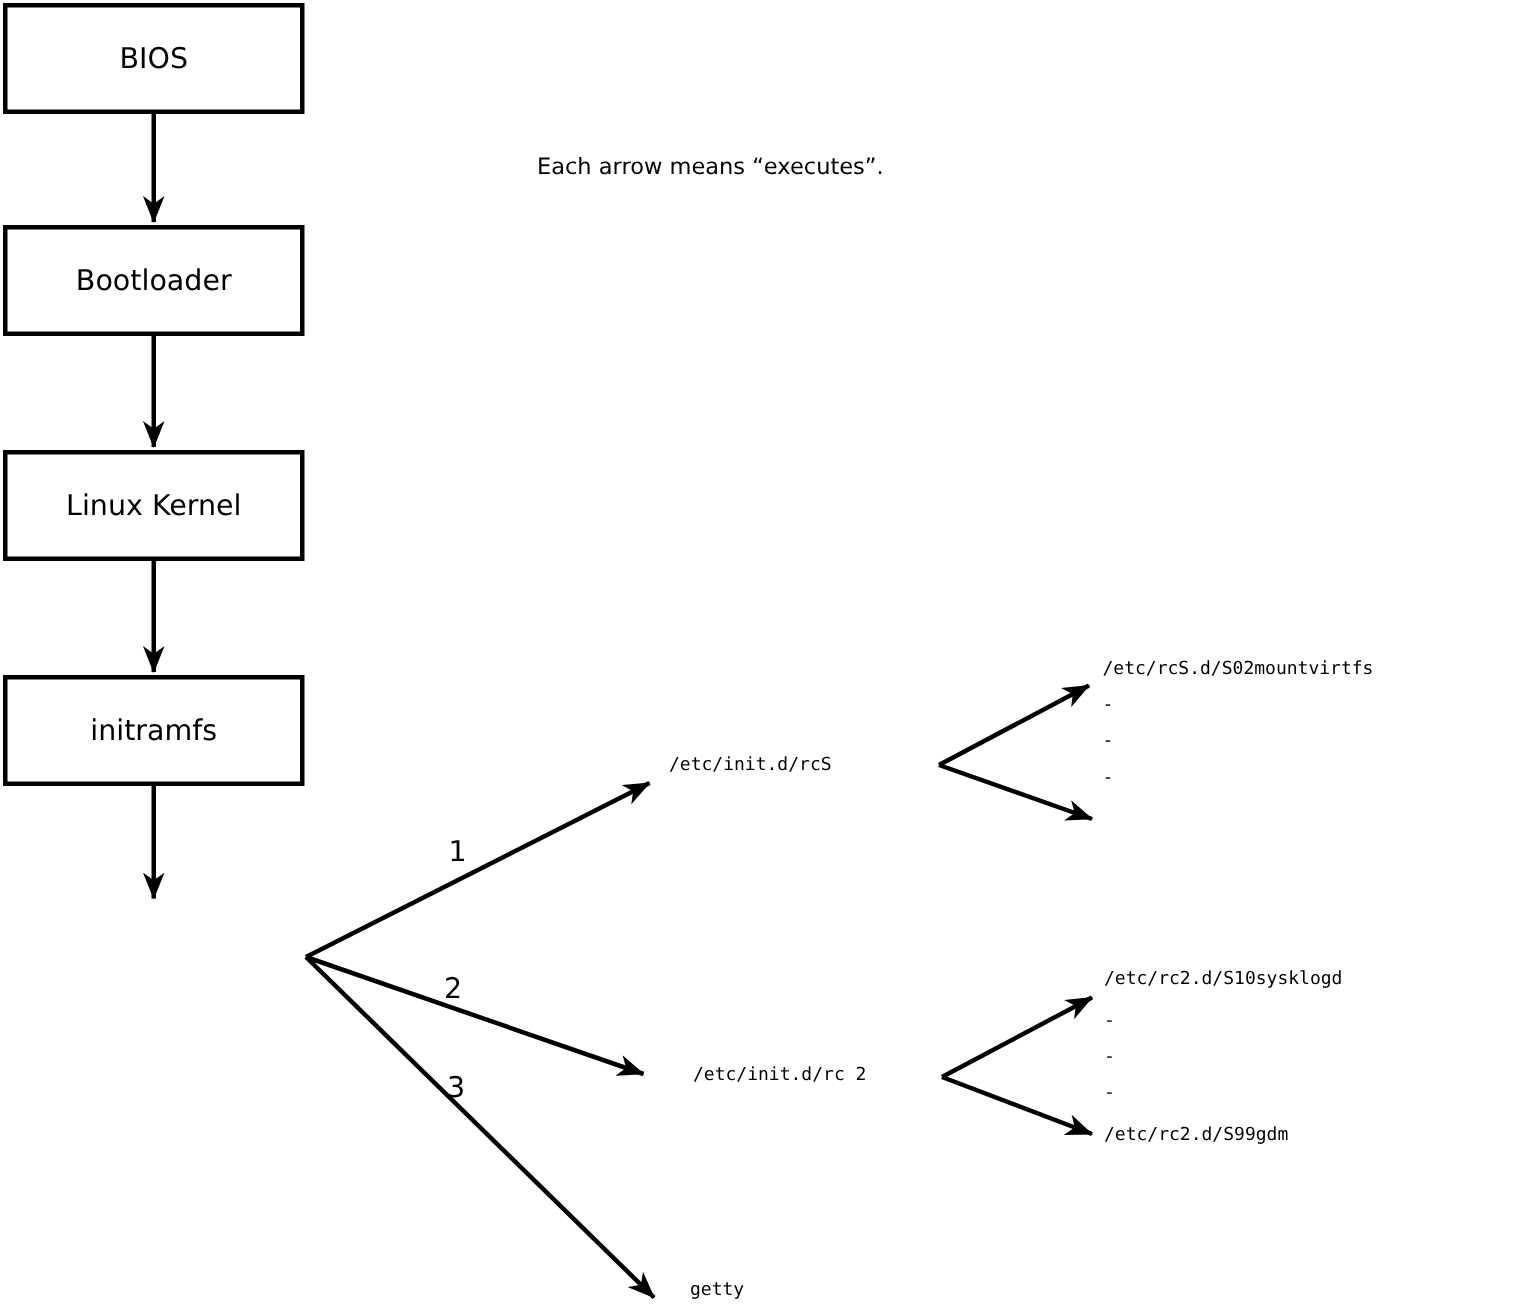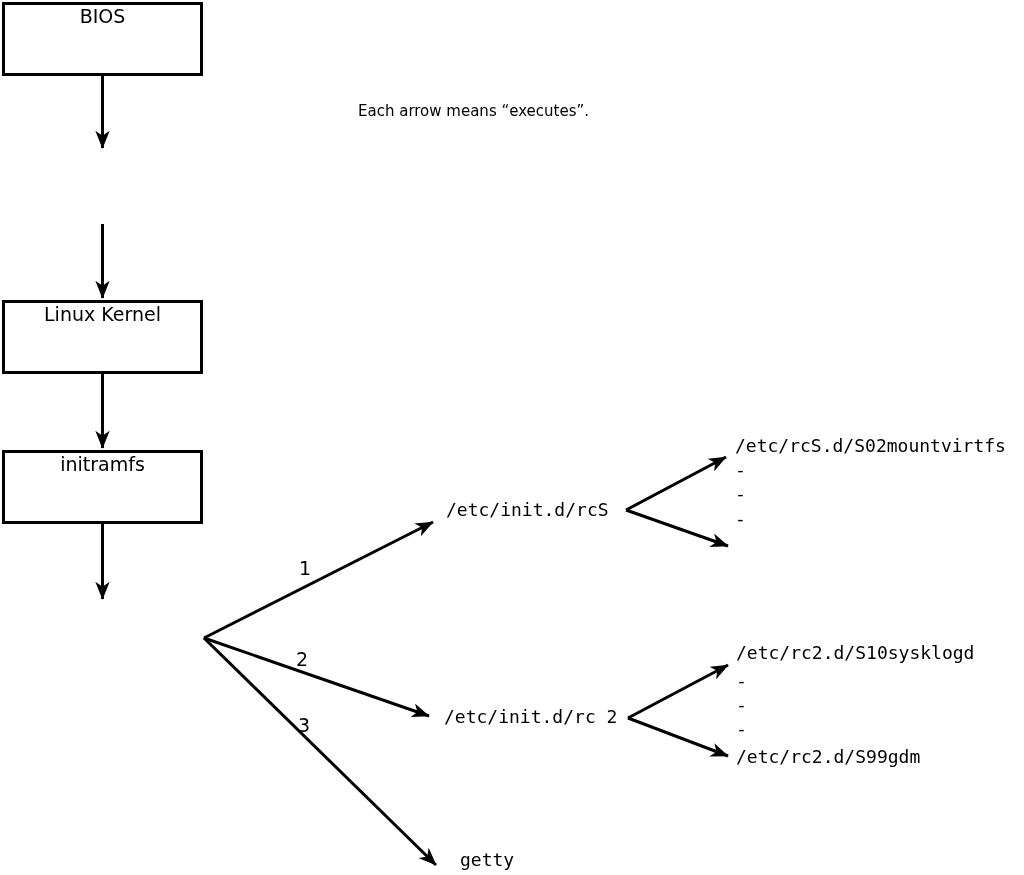--- a/index.html
+++ b/index.html
@@ -19,38 +19,38 @@
     width: 1024px; height: 875px;
   }
   .node-box {
     position: absolute;
     left: 2px;
     width: 201px;
     height: 74px;
     border: 3px solid #000000;
     background: #ffffff;
     display: flex;
-    align-items: flex-start;
+    align-items: center;
     justify-content: center;
     font-size: 19px;
   }
   .note {
     position: absolute;
     left: 358px;
     top: 102px;
     font-size: 15px;
   }
   .branch-num {
     position: absolute;
     font-size: 19px;
   }
   .mono {
     position: absolute;
     font-family: "DejaVu Sans Mono", "Liberation Mono", monospace;
-    font-size: 18px;
+    font-size: 12px;
     line-height: 21px;
     white-space: pre;
   }
 </style>
 </head>
 <body>
 
 <div class="canvas">
 
   <svg class="arrow-layer" viewBox="0 0 1024 875" xmlns="http://www.w3.org/2000/svg">
@@ -73,35 +73,38 @@
       <line x1="626" y1="510" x2="728" y2="546" marker-end="url(#arw)"></line>
 
       <line x1="628" y1="718" x2="728" y2="665" marker-end="url(#arw)"></line>
       <line x1="628" y1="718" x2="728" y2="756" marker-end="url(#arw)"></line>
     </g>
   </svg>
 
   <div class="node-box" style="top:2px">
       <span>BIOS</span>
     </div>
+  <div class="node-box" style="top:150px">
+      <span>Bootloader</span>
+    </div>
   <div class="node-box" style="top:300px">
       <span>Linux Kernel</span>
     </div>
   <div class="node-box" style="top:450px">
       <span>initramfs</span>
     </div>
 
   <div class="note">Each arrow means “executes”.</div>
 
   <div class="branch-num" style="left:299px; top:557px">1</div>
   <div class="branch-num" style="left:296px; top:648px">2</div>
   <div class="branch-num" style="left:298px; top:714px">3</div>
 
   <div class="mono" style="left:446px; top:499px">/etc/init.d/rcS</div>
-  <div class="mono" style="left:444px; top:706px">/etc/init.d/rc 2</div>
+  <div class="mono" style="left:462px; top:706px">/etc/init.d/rc 2</div>
   <div class="mono" style="left:460px; top:849px">getty</div>
 
   <div class="mono" style="left:735px; top:435px">/etc/rcS.d/S02mountvirtfs</div>
   <div class="mono" style="left:735px; top:459px">-</div>
   <div class="mono" style="left:735px; top:483px">-</div>
   <div class="mono" style="left:735px; top:508px">-</div>
 
   <div class="mono" style="left:736px; top:642px">/etc/rc2.d/S10sysklogd</div>
   <div class="mono" style="left:736px; top:670px">-</div>
   <div class="mono" style="left:736px; top:694px">-</div>

